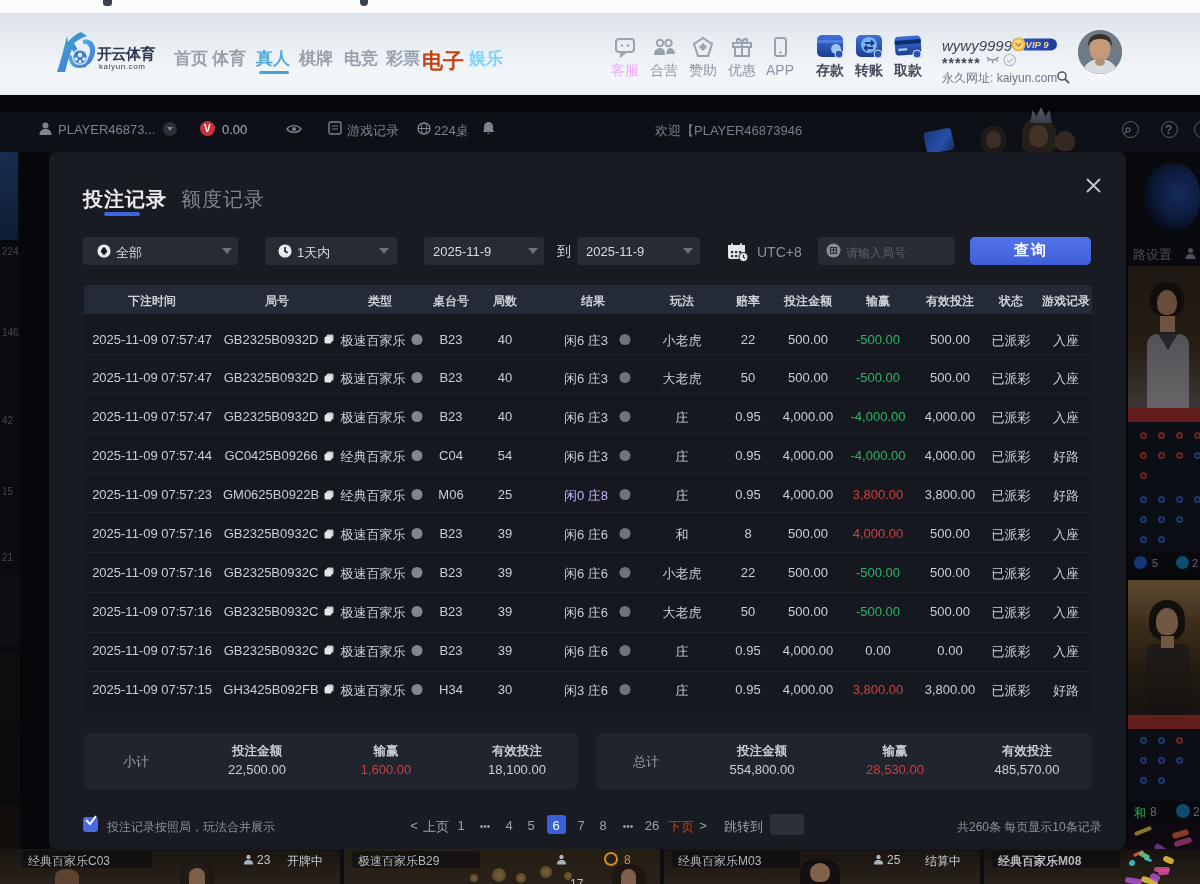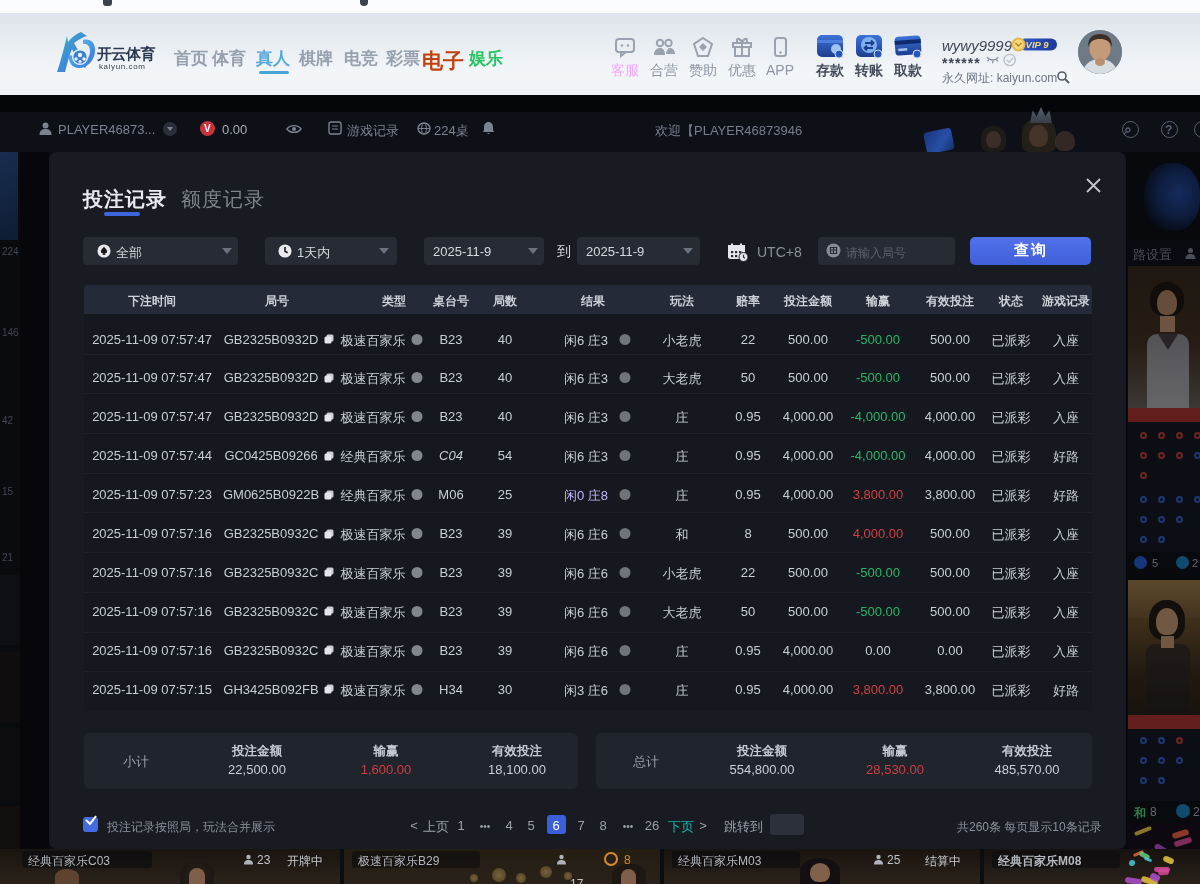--- a/index.html
+++ b/index.html
@@ -36,21 +36,21 @@
 </svg>
 <div class="abs" style="left:97px;top:45px;font-size:15px;font-weight:bold;color:#2b3750;white-space:nowrap;letter-spacing:-0.5px;">开云体育</div>
 <div class="abs" style="left:99px;top:62px;font-size:8px;font-weight:normal;color:#3a414c;letter-spacing:0.6px;">kaiyun.com</div>
 <div class="abs ctr" style="left:191px;top:47px;font-size:17px;color:#97a0ad;font-weight:bold;">首页</div>
 <div class="abs ctr" style="left:229px;top:47px;font-size:17px;color:#97a0ad;font-weight:bold;">体育</div>
 <div class="abs ctr" style="left:273px;top:47px;font-size:17px;color:#57a9da;font-weight:bold;">真人</div>
 <div class="abs ctr" style="left:316px;top:47px;font-size:17px;color:#97a0ad;font-weight:bold;">棋牌</div>
 <div class="abs ctr" style="left:361px;top:47px;font-size:17px;color:#97a0ad;font-weight:bold;">电竞</div>
 <div class="abs ctr" style="left:403px;top:47px;font-size:17px;color:#97a0ad;font-weight:bold;">彩票</div>
 <div class="abs ctr" style="left:443px;top:47px;font-size:21px;color:#c2410c;font-weight:bold;">电子</div>
-<div class="abs ctr" style="left:486px;top:47px;font-size:17px;color:#22c55e;font-weight:bold;">娱乐</div>
+<div class="abs ctr" style="left:486px;top:47px;font-size:17px;color:#7dd3fc;font-weight:bold;">娱乐</div>
 <div class="abs" style="left:259px;top:71px;width:30px;height:3px;background:#49a5d6;border-radius:2px;"></div>
 <div class="abs" style="left:612px;top:36px;width:26px;height:22px;"><svg width="26" height="22" viewBox="0 0 26 22">
         <rect x="4" y="3" width="18" height="13" rx="3" stroke="#9aa2af" stroke-width="2" fill="none"></rect>
         <path d="M9 16 L9 20 L14 16" stroke="#9aa2af" stroke-width="2" fill="none"></path>
         <circle cx="10" cy="9.5" r="1.2" fill="#9aa2af"></circle>
         <circle cx="16" cy="9.5" r="1.2" fill="#9aa2af"></circle>
       </svg></div>
 <div class="abs ctr" style="left:625px;top:62px;font-size:14px;color:#f0abfc;">客服</div>
 <div class="abs" style="left:651px;top:36px;width:26px;height:22px;"><svg width="26" height="22" viewBox="0 0 26 22">
         <circle cx="9" cy="7" r="3.2" stroke="#9aa2af" stroke-width="2" fill="none"></circle>
@@ -388,21 +388,21 @@
 <div class="abs" style="left:84px;top:393px;width:1008px;height:1px;background:#1c2029;"></div>
 <div class="abs" style="left:84px;top:433px;width:1008px;height:1px;background:#1c2029;"></div>
 <div class="abs" style="left:84px;top:473px;width:1008px;height:1px;background:#1c2029;"></div>
 <div class="abs" style="left:84px;top:512px;width:1008px;height:1px;background:#1c2029;"></div>
 <div class="abs" style="left:84px;top:552px;width:1008px;height:1px;background:#1c2029;"></div>
 <div class="abs" style="left:84px;top:592px;width:1008px;height:1px;background:#1c2029;"></div>
 <div class="abs" style="left:84px;top:632px;width:1008px;height:1px;background:#1c2029;"></div>
 <div class="abs" style="left:84px;top:671px;width:1008px;height:1px;background:#1c2029;"></div>
 <div class="cell" style="left:152px;top:293px;font-size:12px;color:#ccd1d9;font-weight:bold;">下注时间</div>
 <div class="cell" style="left:277px;top:293px;font-size:12px;color:#ccd1d9;font-weight:bold;">局号</div>
-<div class="cell" style="left:380px;top:293px;font-size:12px;color:#ccd1d9;font-weight:bold;margin-left:14px;">类型</div>
+<div class="cell" style="left:380px;top:293px;font-size:12px;color:#ccd1d9;font-weight:bold;">类型</div>
 <div class="cell" style="left:451px;top:293px;font-size:12px;color:#ccd1d9;font-weight:bold;">桌台号</div>
 <div class="cell" style="left:505px;top:293px;font-size:12px;color:#ccd1d9;font-weight:bold;">局数</div>
 <div class="cell" style="left:593px;top:293px;font-size:12px;color:#ccd1d9;font-weight:bold;">结果</div>
 <div class="cell" style="left:682px;top:293px;font-size:12px;color:#ccd1d9;font-weight:bold;">玩法</div>
 <div class="cell" style="left:748px;top:293px;font-size:12px;color:#ccd1d9;font-weight:bold;">赔率</div>
 <div class="cell" style="left:808px;top:293px;font-size:12px;color:#ccd1d9;font-weight:bold;">投注金额</div>
 <div class="cell" style="left:878px;top:293px;font-size:12px;color:#ccd1d9;font-weight:bold;">输赢</div>
 <div class="cell" style="left:950px;top:293px;font-size:12px;color:#ccd1d9;font-weight:bold;">有效投注</div>
 <div class="cell" style="left:1011px;top:293px;font-size:12px;color:#ccd1d9;font-weight:bold;">状态</div>
 <div class="cell" style="left:1066px;top:293px;font-size:12px;color:#ccd1d9;font-weight:bold;">游戏记录</div>
@@ -464,21 +464,21 @@
 <div class="cell" style="left:1011px;top:409.3px;font-size:13px;color:#c9ced6;">已派彩</div>
 <div class="cell" style="left:1066px;top:409.3px;font-size:13px;color:#c9ced6;">入座</div>
 <div class="cell" style="left:152px;top:448.2px;font-size:13px;color:#c9ced6;">2025-11-09 07:57:44</div>
 <div class="cell" style="left:271px;top:448.2px;font-size:13px;color:#c9ced6;">GC0425B09266</div>
 <svg class="cell" style="left:329px;top:450.7px;" width="10" height="10" viewBox="0 0 10 10">
       <rect x="2.5" y="0.5" width="7" height="7" rx="1.5" fill="#c9cdd4"></rect>
       <rect x="0.5" y="2.5" width="7" height="7" rx="1.5" fill="#e3e6ea"></rect>
     </svg>
 <div class="cell" style="left:373px;top:448.2px;font-size:13px;color:#c9ced6;">经典百家乐</div>
 <div class="cell" style="left:417px;top:450.2px;width:11px;height:11px;border-radius:50%;background:#81868e;"></div>
-<div class="cell" style="left:451px;top:448.2px;font-size:13px;color:#c9ced6;font-style:italic;">C04</div>
+<div class="cell" style="left:451px;top:448.2px;font-size:13px;color:#c9ced6;">C04</div>
 <div class="cell" style="left:505px;top:448.2px;font-size:13px;color:#c9ced6;">54</div>
 <div class="cell" style="left:586px;top:448.2px;font-size:13px;color:#c9ced6;">闲6 庄3</div>
 <div class="cell" style="left:625px;top:450.2px;width:11px;height:11px;border-radius:50%;background:#6e737c;"></div>
 <div class="cell" style="left:682px;top:448.2px;font-size:13px;color:#c9ced6;">庄</div>
 <div class="cell" style="left:748px;top:448.2px;font-size:13px;color:#c9ced6;">0.95</div>
 <div class="cell" style="left:808px;top:448.2px;font-size:13px;color:#c9ced6;">4,000.00</div>
 <div class="cell" style="left:878px;top:448.2px;font-size:13px;color:#2ab565;">-4,000.00</div>
 <div class="cell" style="left:950px;top:448.2px;font-size:13px;color:#c9ced6;">4,000.00</div>
 <div class="cell" style="left:1011px;top:448.2px;font-size:13px;color:#c9ced6;">已派彩</div>
 <div class="cell" style="left:1066px;top:448.2px;font-size:13px;color:#c9ced6;">好路</div>
@@ -622,17 +622,17 @@
 <div class="cell" style="left:414px;top:818px;font-size:13px;color:#9ba1ac;">&lt;</div>
 <div class="cell" style="left:436px;top:818px;font-size:13px;color:#9ba1ac;">上页</div>
 <div class="cell" style="left:461px;top:818px;font-size:13px;color:#9ba1ac;">1</div>
 <div class="cell" style="left:485px;top:821px;font-size:10px;color:#9ba1ac;">•••</div>
 <div class="cell" style="left:509px;top:818px;font-size:13px;color:#9ba1ac;">4</div>
 <div class="cell" style="left:531px;top:818px;font-size:13px;color:#9ba1ac;">5</div>
 <div class="cell" style="left:581px;top:818px;font-size:13px;color:#9ba1ac;">7</div>
 <div class="cell" style="left:603px;top:818px;font-size:13px;color:#9ba1ac;">8</div>
 <div class="cell" style="left:628px;top:821px;font-size:10px;color:#9ba1ac;">•••</div>
 <div class="cell" style="left:652px;top:818px;font-size:13px;color:#9ba1ac;">26</div>
-<div class="cell" style="left:681px;top:818px;font-size:13px;color:#14b8a6;">下页</div>
+<div class="cell" style="left:681px;top:818px;font-size:13px;color:#c2410c;">下页</div>
 <div class="cell" style="left:703px;top:818px;font-size:13px;color:#9ba1ac;">&gt;</div>
 <div class="abs" style="left:724px;top:818px;font-size:13px;color:#9ba1ac;">跳转到</div>
 <div class="abs" style="left:770px;top:814px;width:34px;height:21px;background:#2b303b;border-radius:3px;"></div>
 <div class="abs" style="left:957px;top:819px;font-size:12px;color:#8b919c;">共260条 每页显示10条记录</div>
   </div>
 </body></html>

